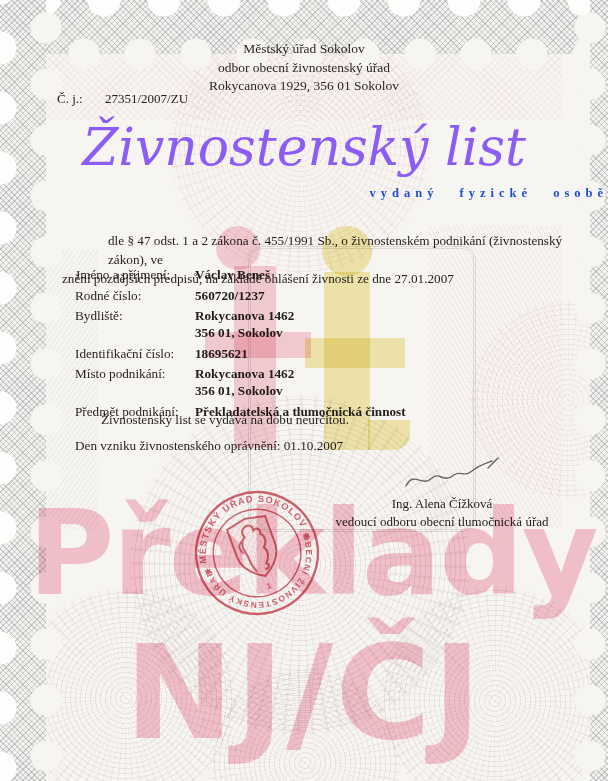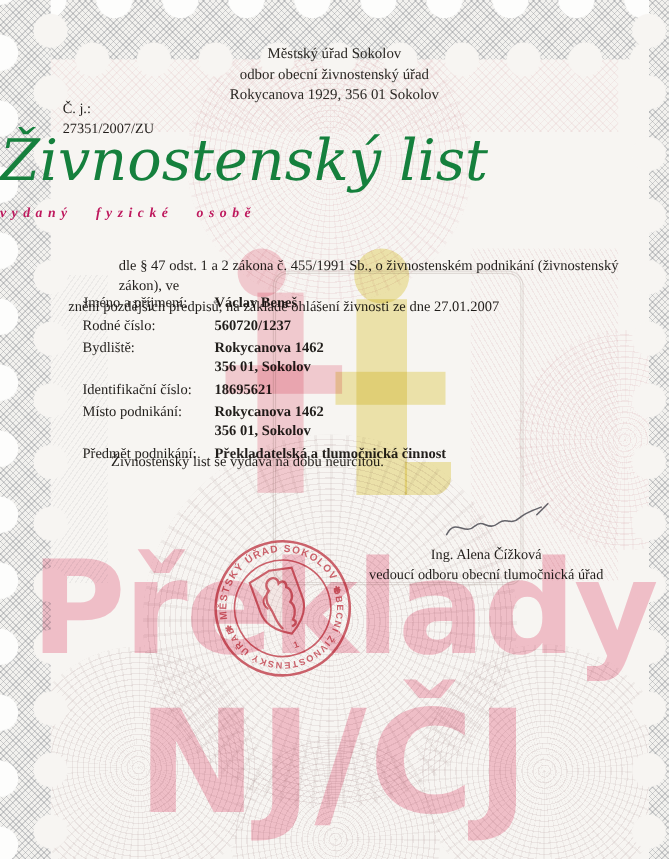--- a/index.html
+++ b/index.html
@@ -82,30 +82,30 @@
   .notch-right-outer {
     top:0; bottom:0; right:-20px; width:40px;
     background-image: radial-gradient(circle 17px at 20px 30px, #fdfdfc 16px, rgba(253,253,252,0) 17px);
     background-size:40px 60px; background-position:0 18px;
   }
 
   
   .content { position:absolute; z-index:4; }
   .issuer { top:40px; left:0; width:608px; text-align:center; font-size:13.5px; line-height:18.5px; color:#2b2824; }
   .refs { top:90px; left:57px; font-size:13px; line-height:18px; }
-  .ref-row { display:flex;flex-direction:column; }
+  .ref-row { display:flex; }
   .ref-label { width:48px; }
   .doc-title {
-    top:116px; left:0; width:608px; text-align:left;
+    top:116px; left:0; width:608px; text-align:center;
     font-family:"DejaVu Serif", serif; font-style:italic; font-weight:500;
-    font-size:52px; line-height:62px; color:#15803d;
+    font-size:52px; line-height:62px; color:#8b5cf6;
   }
   .doc-subtitle {
-    top:186px; left:0; width:608px; text-align:left;
-    font-size:12.5px; font-weight:bold; letter-spacing:5px; word-spacing:13px; color:#be185d;font-style:italic;
+    top:186px; left:0; width:608px; text-align:right;
+    font-size:12.5px; font-weight:bold; letter-spacing:5px; word-spacing:13px; color:#1d4ed8;
   }
   .clause { top:231px; left:62px; width:504px; font-size:13.2px; line-height:19px; }
   .clause-l1 { padding-left:46px; }
   .fields { top:266px; left:75px; font-size:13.2px; line-height:17px; }
   .frow { display:flex; margin-bottom:3.5px; }
   .flabel { width:120px; flex:0 0 120px; }
   .fvalue { font-weight:bold; }
   .validity { top:412px; left:75px; font-size:13.2px;margin-left:26px; }
   .origin { top:438px; left:75px; font-size:13.2px; }
   .issued { top:481px; left:72px; font-size:13.5px; }
@@ -208,20 +208,21 @@
         <div>356 01, Sokolov</div>
       </span>
     </div>
     <div class="frow">
       <span class="flabel">Předmět podnikání:</span>
       <span class="fvalue">Překladatelská a tlumočnická činnost</span>
     </div>
   </div>
 
   <div class="content validity">Živnostenský list se vydává na dobu neurčitou.</div>
+  <div class="content origin">Den vzniku živnostenského oprávnění: 01.10.2007</div>
 
   <div class="content signature-wrap">
     <svg width="110" height="42" viewBox="0 0 110 42">
       <path d="M6 30 C14 14 22 32 32 22 C40 15 43 28 54 19 C60 14 64 22 72 15 C78 10 84 8 92 5 M88 12 L98 2" fill="none" stroke="#4a4a52" stroke-width="1.4" stroke-linecap="round" opacity="0.85"></path>
     </svg>
   </div>
 
   <div class="content signatory">
     <div>Ing. Alena Čížková</div>
     <div>vedoucí odboru obecní tlumočnická úřad</div>

